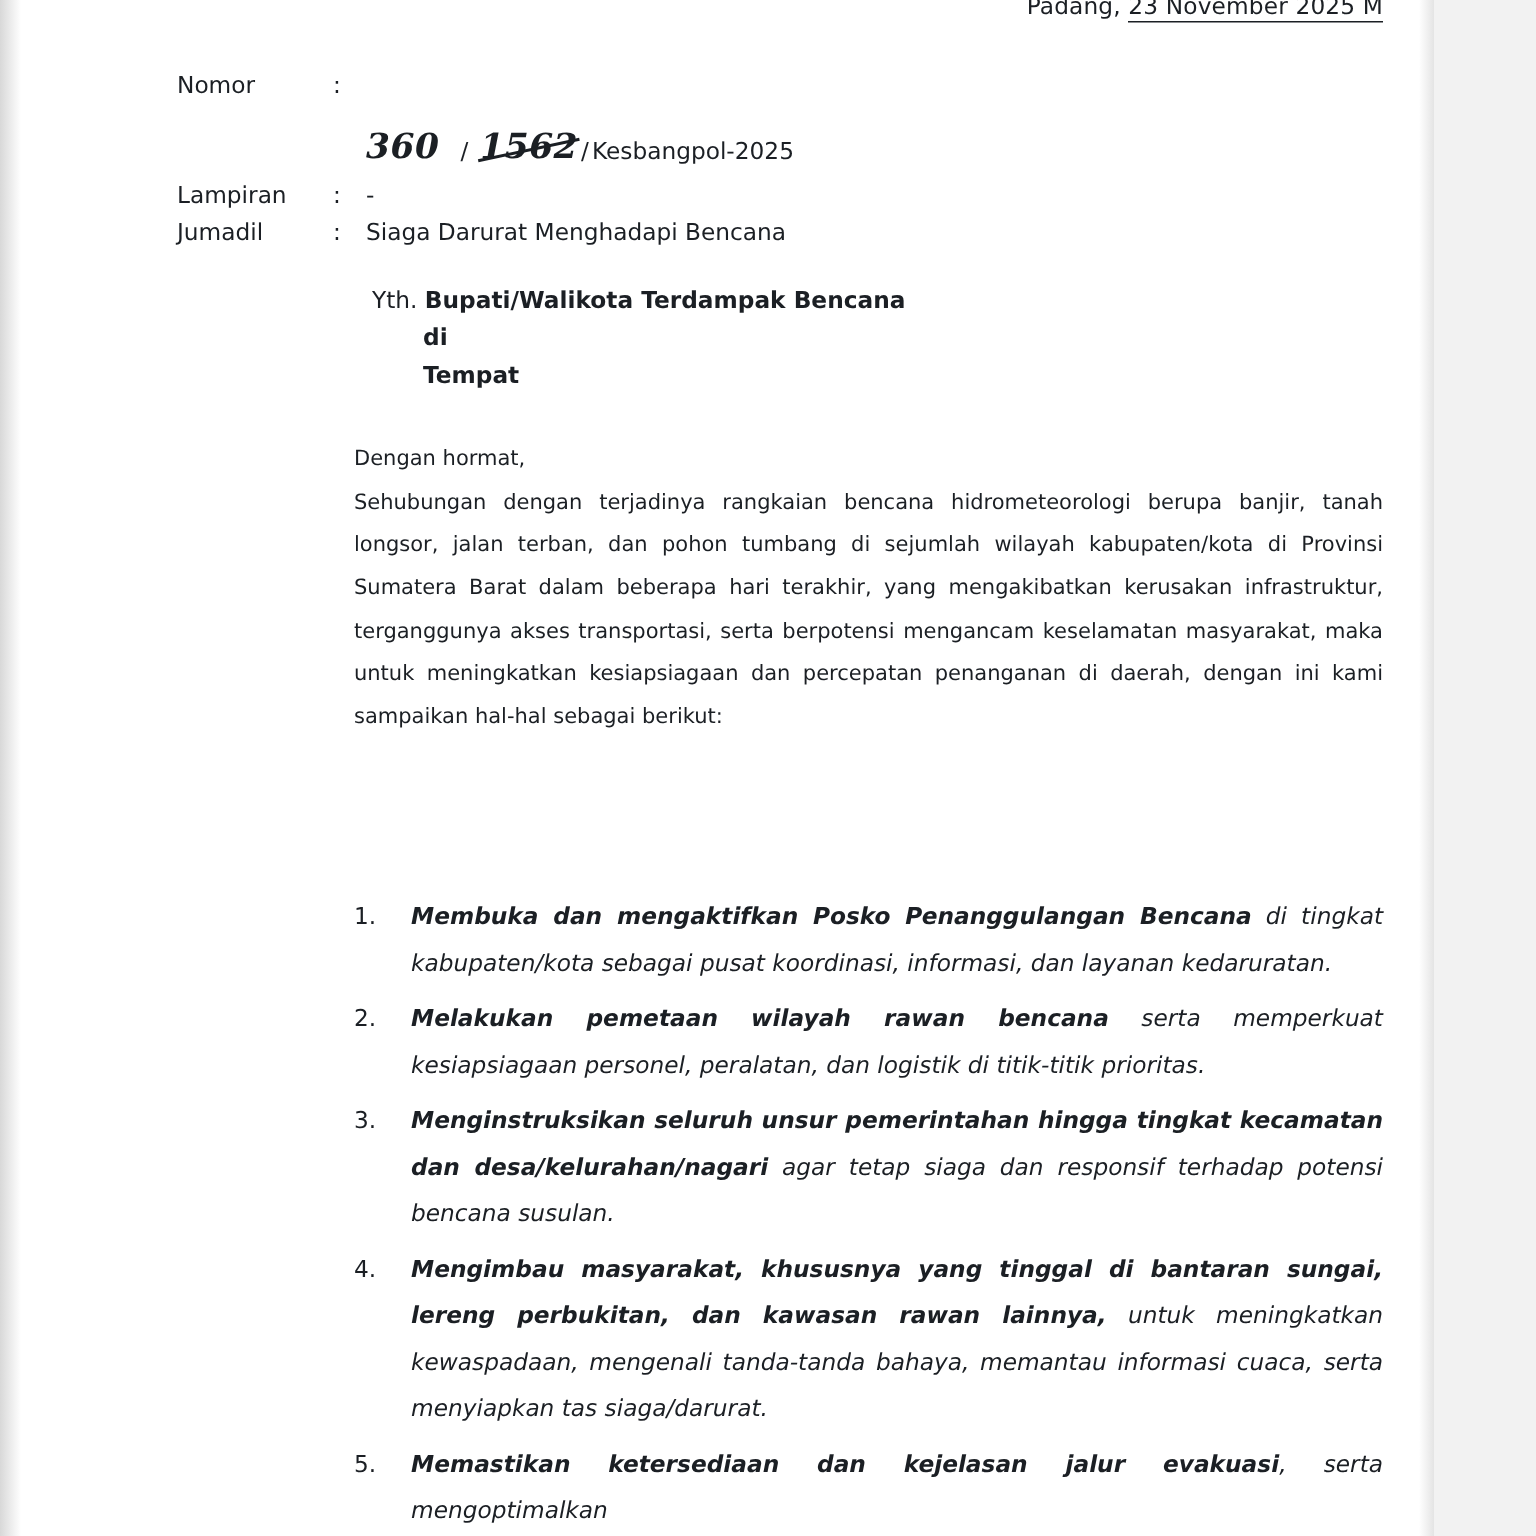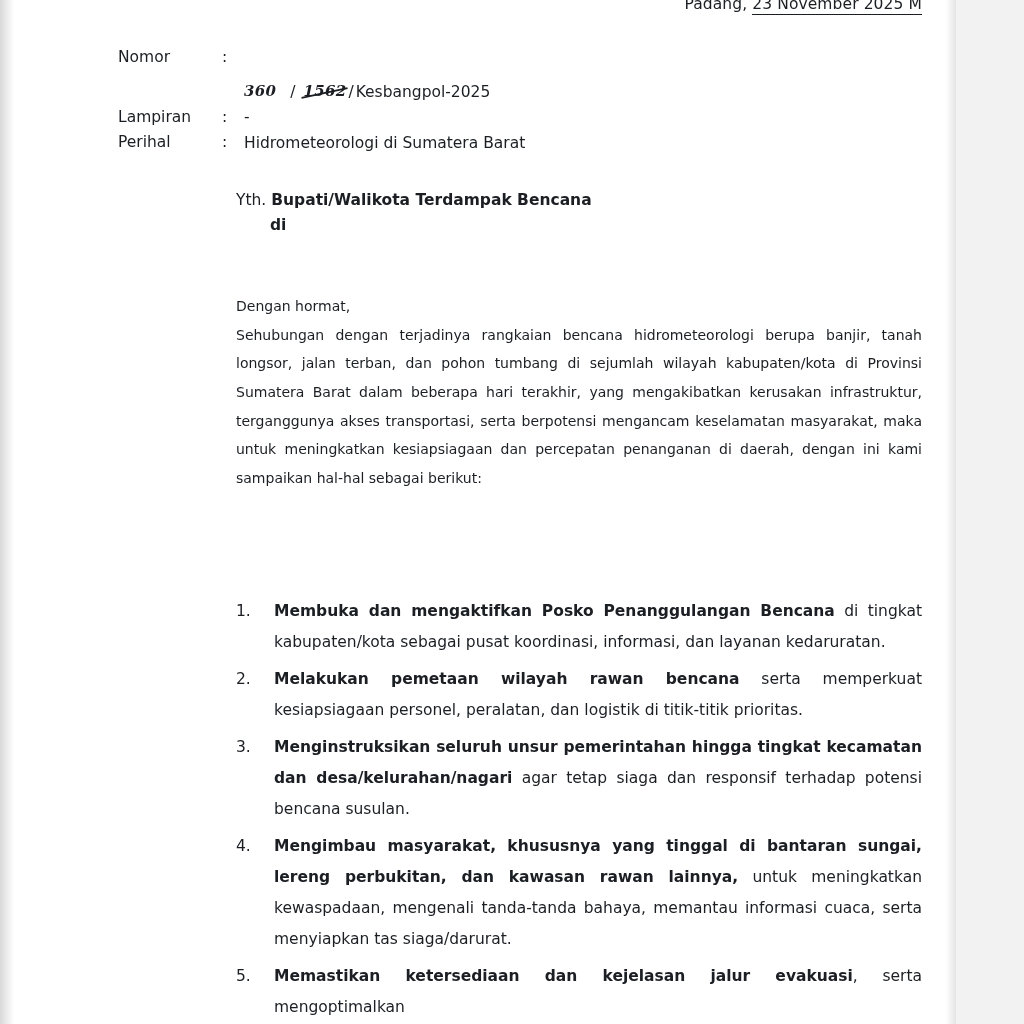--- a/index.html
+++ b/index.html
@@ -90,21 +90,21 @@
     width: 22px;
     flex: 0 0 22px;
   }
   .meta-value {
     flex: 1 1 auto;
   }
   .hand {
     font-family: "DejaVu Serif", serif;
     font-style: italic;
     font-weight: bold;
-    font-size: 15px;
+    font-size: 23px;
     letter-spacing: .3px;
     position: relative;
     top: -1px;
     margin-top: 36px;
   }
   .hand-strike {
     position: relative;
     display: inline-block;
   }
   .hand-strike::after {
@@ -117,21 +117,21 @@
     transform: rotate(-12deg);
   }
   .meta-value .sub {
     display: block;
     margin-top: 1px;
   }
 
   
   .addressee {
     position: absolute;
-    left: 236px;
+    left: 248px;
     top: 188px;
     line-height: 1.6;
   }
   .addressee .yth b { font-weight: bold; }
   .addressee .ind {
     margin-left: 34px;
     display: block;
     font-weight: bold;
   }
 
@@ -162,20 +162,21 @@
   }
   .li-num {
     width: 38px;
     flex: 0 0 38px;
     line-height: 2.0;
   }
   .li-text {
     flex: 1 1 auto;
     text-align: justify;
     line-height: 2.0;
+    font-style: italic;
   }
   b { font-weight: bold; }
 </style>
 </head>
 <body>
 
 <div class="page">
   <div class="doc">
 
     <div class="dateblock">
@@ -190,32 +191,33 @@
         <div class="meta-value"><span class="hand">360</span><span style="margin:0 8px 0 14px;">/</span><span class="hand hand-strike">1562</span><span style="margin:0 2px;">/</span><span>Kesbangpol-2025</span></div>
       </div>
 
       <div class="meta-row">
         <div class="meta-label">Lampiran</div>
         <div class="meta-colon">:</div>
         <div class="meta-value">-</div>
       </div>
 
       <div class="meta-row">
-        <div class="meta-label">Perihal</div>
+        <div class="meta-label">Jumadil</div>
         <div class="meta-colon">:</div>
         <div class="meta-value">
-          <span class="sub">Hidrometeorologi di Sumatera Barat</span>
+          <span>Siaga Darurat Menghadapi Bencana</span>
         </div>
       </div>
 
     </div>
 
     <div class="addressee">
       <div class="yth"><span>Yth.</span> <b>Bupati/Walikota Terdampak Bencana</b></div>
       <span class="ind">di</span>
+      <span class="ind">Tempat</span>
     </div>
 
     <div class="body">
       <p class="para-greet">Dengan hormat,</p>
       <p>Sehubungan dengan terjadinya rangkaian bencana hidrometeorologi berupa banjir, tanah longsor, jalan terban, dan pohon tumbang di sejumlah wilayah kabupaten/kota di Provinsi Sumatera Barat dalam beberapa hari terakhir, yang mengakibatkan kerusakan infrastruktur, terganggunya akses transportasi, serta berpotensi mengancam keselamatan masyarakat, maka untuk meningkatkan kesiapsiagaan dan percepatan penanganan di daerah, dengan ini kami sampaikan hal-hal sebagai berikut:</p>
     </div>
 
     <div class="list">
 
       <div class="li">

